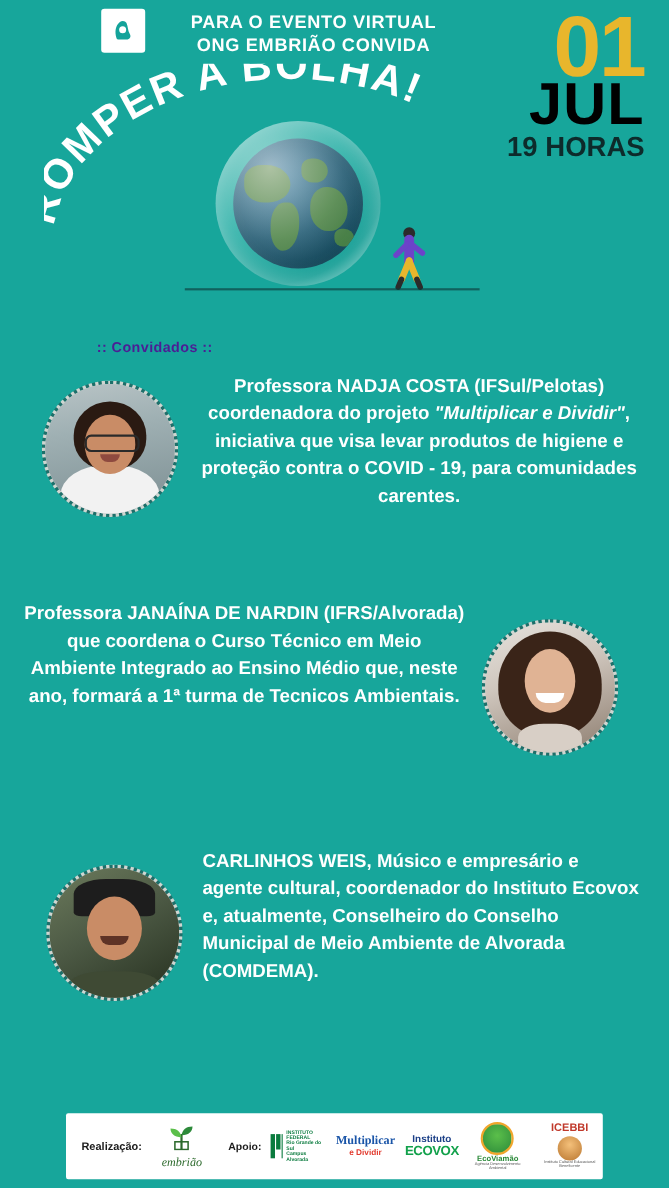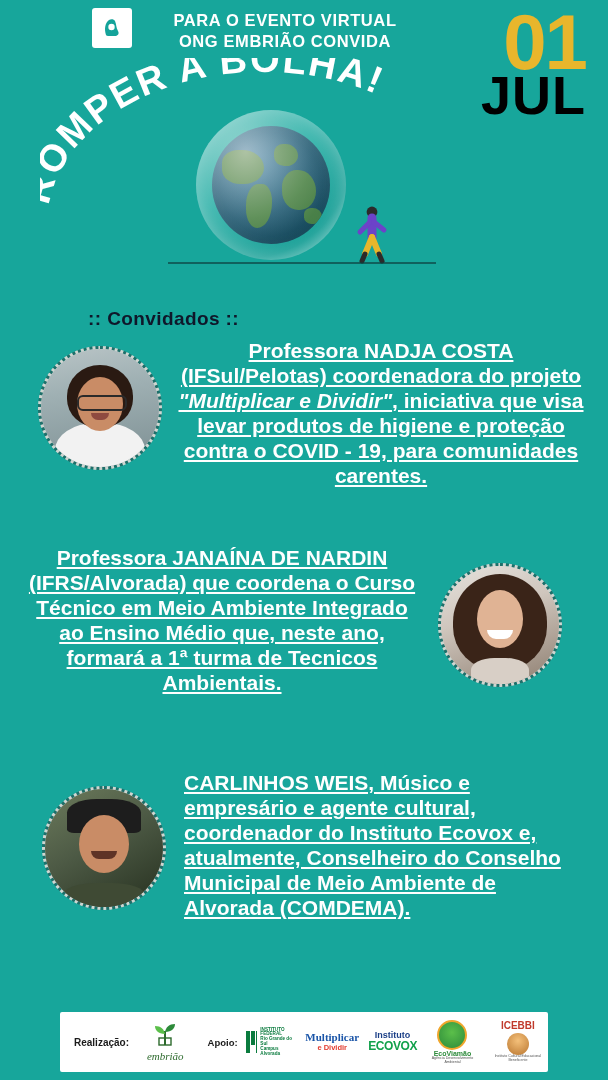--- a/index.html
+++ b/index.html
@@ -142,23 +142,23 @@
     height: 2px;
     background: #0d3c3c;
     opacity: 0.65;
   }
 
   
   .convidados {
     position: absolute;
     left: 88px;
     top: 308px;
-    font-size: 19px;
-    font-weight: bold;
-    color: #0f172a;
+    font-size: 13px;
+    font-weight: bold;
+    color: #4c1d95;
     letter-spacing: 0.4px;
     text-align: right;
   }
 
   
   .guest {
     position: absolute;
     width: 608px;
     display: flex;
     align-items: flex-start;
@@ -168,25 +168,24 @@
     width: 118px;
     height: 118px;
     border-radius: 50%;
     flex: 0 0 118px;
     background: #cfd6d1;
     border: 3px dotted #1e6f6a;
     overflow: hidden;
     position: relative;
   }
   .guest-text {
-    font-size: 21px;
+    font-size: 17px;
     font-weight: bold;
     line-height: 25px;
     color: #ffffff;
-    text-decoration: underline;
   }
 
   #guest-1 { top: 338px; }
   #guest-1 .guest-photo { margin-left: 20px; margin-top: 8px; }
   #guest-1 .guest-text { width: 410px; margin-left: 14px; text-align: center; }
 
   #guest-2 { top: 545px; }
   #guest-2 .guest-text { width: 400px; margin-left: 22px; text-align: center; }
   #guest-2 .guest-photo { margin-left: 16px; margin-top: 18px; }
 
@@ -309,20 +308,21 @@
   </div>
 
   <div class="header-kicker">
     <div>PARA O EVENTO VIRTUAL</div>
     <div>ONG EMBRIÃO CONVIDA</div>
   </div>
 
   <div class="date-block">
     <div class="date-day">01</div>
     <div class="date-month">JUL</div>
+    <div class="date-hour">19 HORAS</div>
   </div>
 
   <svg class="title-arc" viewBox="0 0 430 170">
     <defs>
       <path id="arcpath" d="M 8,158 A 215,150 0 0 1 420,104" fill="none"></path>
     </defs>
     <text>
       <textPath href="#arcpath" startOffset="2%" id="arc-title">ROMPER A BOLHA!</textPath>
     </text>
   </svg>

